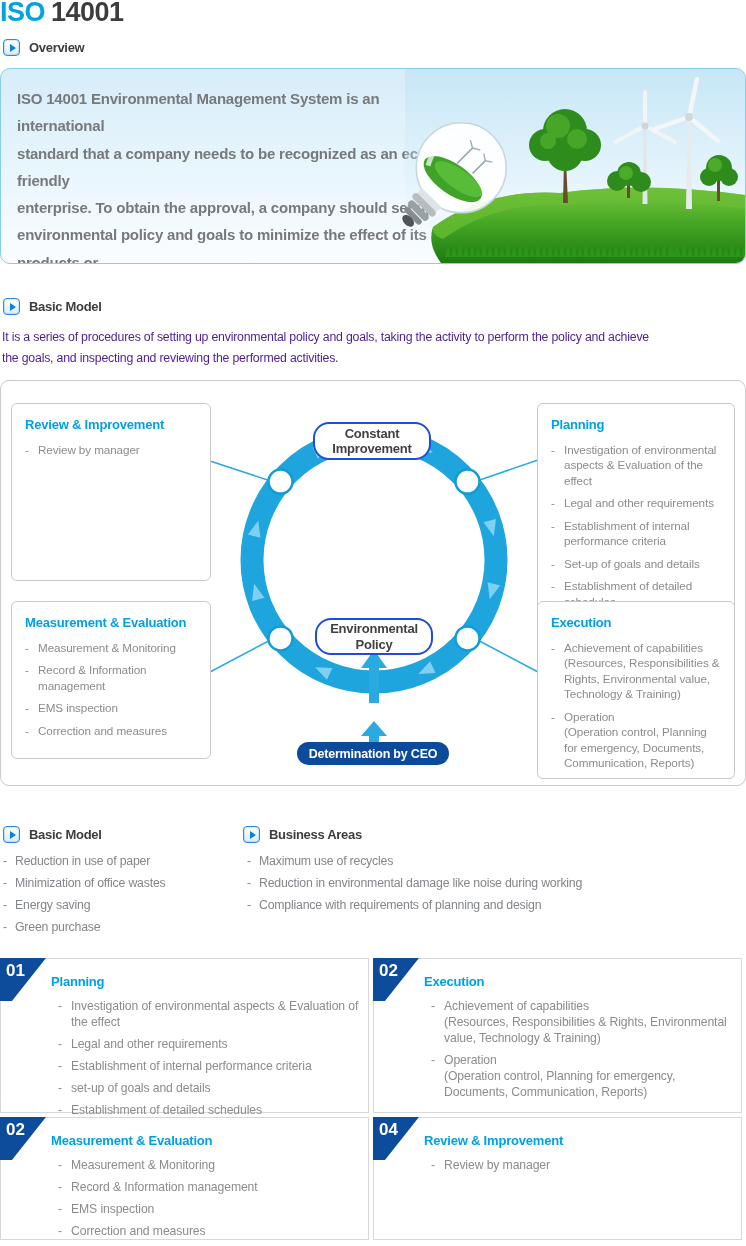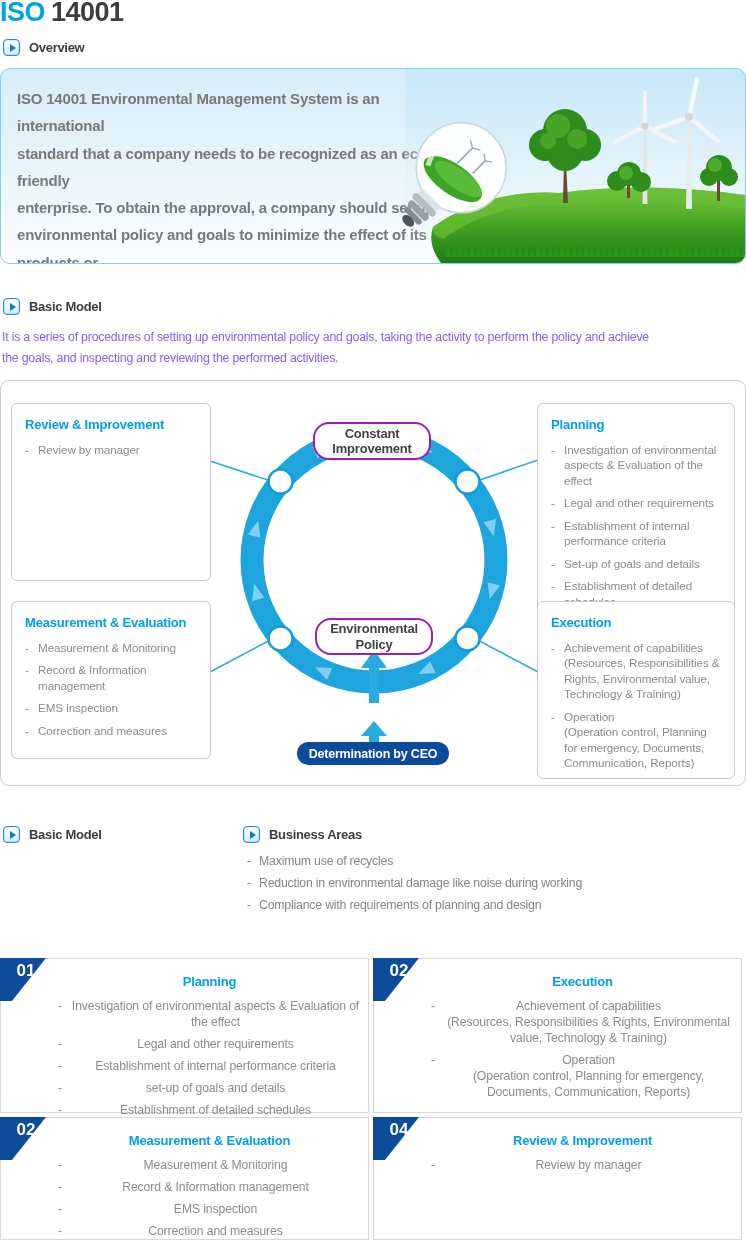--- a/index.html
+++ b/index.html
@@ -22,58 +22,58 @@
   #businessareas-head { top:826px; left:243px;text-align:center; }
 
   
   .banner { position:absolute; top:68px; left:0; width:744px; height:194px; border:1px solid #86cdec; border-radius:10px;
             background:linear-gradient(180deg,#d7edf9 0%, #e9f6fd 55%, #fbfdff 100%); overflow:hidden; }
   .banner-text { position:absolute; top:16px; left:16px; width:430px; font-size:15px; font-weight:bold; color:#77797c;
                  line-height:1.82; letter-spacing:-0.2px; white-space:pre-line; }
   .banner-art { position:absolute; top:0; right:0; width:400px; height:194px; }
 
   
-  .desc { position:absolute; top:327px; left:2px; width:744px; font-size:12.3px; color:#8b5cf6; line-height:1.68; letter-spacing:-0.2px; white-space:pre-line; }
+  .desc { position:absolute; top:327px; left:2px; width:744px; font-size:12.3px; color:#4c1d95; line-height:1.68; letter-spacing:-0.2px; white-space:pre-line; }
 
   
   .diagram { position:absolute; top:380px; left:0; width:744px; height:404px; border:1px solid #cbcbcb; border-radius:9px; background:#fff; }
   .ring-svg { position:absolute; left:0; top:0; width:744px; height:404px; }
   .dbox { position:absolute; border:1px solid #c9c9c9; border-radius:6px; background:#fff; padding:13px 11px 0 13px; box-sizing:border-box; }
   .dbox h3 { margin:0 0 10px; font-size:13px; color:#00a0e9; letter-spacing:-0.2px; }
   ul.items { list-style:none; margin:0; padding:0; }
   ul.items li { position:relative; padding-left:13px; margin-bottom:7px; font-size:11.7px; color:#8a8c8e; line-height:1.32; letter-spacing:-0.1px; }
   ul.items li::before { content:"-"; position:absolute; left:0; top:0; }
   ul.items .txt { white-space:pre-line; }
   #dbox-ri { left:10px;  top:22px;  width:200px; min-height:178px; }
   #dbox-pl { left:536px; top:22px;  width:198px; min-height:181px; }
   #dbox-me { left:10px;  top:220px; width:200px; min-height:158px; }
   #dbox-ex { left:536px; top:220px; width:198px; min-height:158px; }
 
-  .pill { position:absolute; box-sizing:border-box; background:#fff; border:2px solid #a21caf; border-radius:16px;
+  .pill { position:absolute; box-sizing:border-box; background:#fff; border:2px solid #1d4ed8; border-radius:16px;
           font-size:13px; font-weight:bold; color:#3f4144; text-align:center; line-height:1.18;
           display:flex; align-items:center; justify-content:center; letter-spacing:-0.2px; }
   #pill-ci { left:312px; top:41px;  width:118px; height:38px; }
   #pill-ep { left:314px; top:237px; width:118px; height:37px; }
 
   .navy-pill { position:absolute; background:#0c4a9c; color:#fff; border-radius:13px; font-size:12.5px; font-weight:bold;
                display:flex; align-items:center; justify-content:center; white-space:nowrap; letter-spacing:-0.2px; }
   #pill-review { left:263px; top:320px; width:212px; height:25px; }
   #pill-ceo    { left:296px; top:361px; width:152px; height:23px; }
 
   
   .blist { position:absolute; }
   #blist-left  { top:855px; left:3px;  width:235px; }
   #blist-right { top:855px; left:247px; width:495px; }
   ul.blist-items { list-style:none; margin:0; padding:0; }
   ul.blist-items li { position:relative; padding-left:12px; margin-bottom:9px; font-size:12.3px; color:#83868a; line-height:1.05; letter-spacing:-0.2px; }
   ul.blist-items li::before { content:"-"; position:absolute; left:0; top:0; }
 
   
   .cards { position:absolute; top:958px; left:0; width:746px; display:grid; grid-template-columns:369px 369px; grid-template-rows:155px 123px; gap:4px 4px; }
-  .card { position:relative; border:1px solid #d8d8d8; background:#fff; box-sizing:border-box;text-align:center; }
+  .card { position:relative; border:1px solid #d8d8d8; background:#fff; box-sizing:border-box; }
   .badge { position:absolute; top:-1px; left:-1px; width:46px; height:43px; background:#0d4c9a;
            clip-path:polygon(0 0, 100% 0, 26% 100%, 0 100%);
            color:#fff; font-size:17px; font-weight:bold; padding:3px 0 0 6px; box-sizing:border-box; }
   .card h3 { margin:15px 0 9px 50px; font-size:13px; color:#00a0e9; letter-spacing:-0.2px; }
   .card ul.items { margin:0 8px 0 57px; }
   .card ul.items li { font-size:12.2px; margin-bottom:6px; }
 </style>
 </head>
 <body>
 
@@ -283,20 +283,28 @@
   <div class="section-head" id="basicmodel2-head">
     <span class="play-icon"></span>
     <span>Basic Model</span>
   </div>
 
   <div class="section-head" id="businessareas-head">
     <span class="play-icon"></span>
     <span>Business Areas</span>
   </div>
 
+  <div class="blist" id="blist-left">
+    <ul class="blist-items">
+      <li>Reduction in use of paper</li>
+      <li>Minimization of office wastes</li>
+      <li>Energy saving</li>
+      <li>Green purchase</li>
+    </ul>
+  </div>
 
   <div class="blist" id="blist-right">
     <ul class="blist-items">
       <li>Maximum use of recycles</li>
       <li>Reduction in environmental damage like noise during working</li>
       <li>Compliance with requirements of planning and design</li>
     </ul>
   </div>
 
   <div class="cards">

